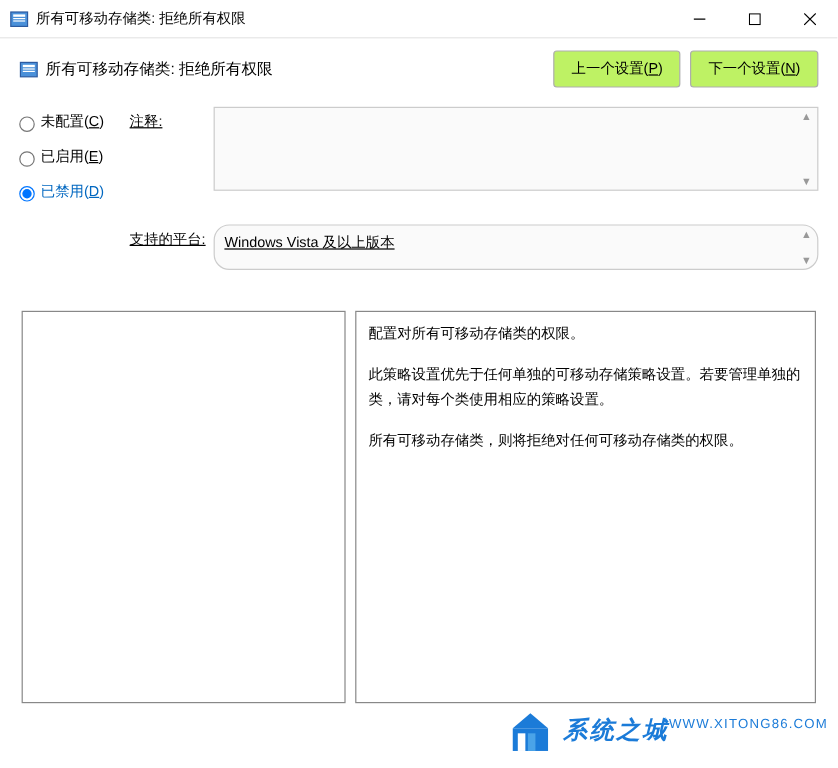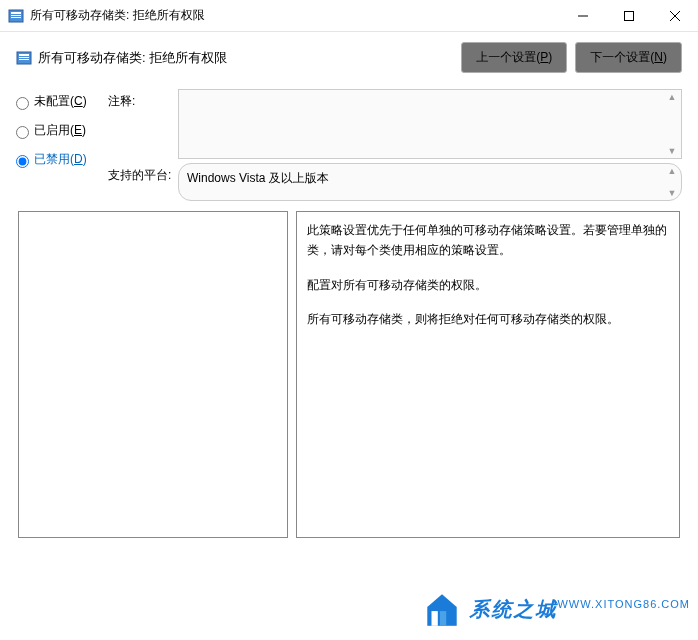--- a/index.html
+++ b/index.html
@@ -7,27 +7,27 @@
 .titlebar { height: 32px; display: flex; align-items: center; padding-left: 8px; border-bottom: 1px solid #e5e5e5; }
 .titlebar-icon { width: 16px; height: 16px; margin-right: 6px; }
 .titlebar-text { flex: 1; font-size: 12px; color: #000; }
 .winbtns { display: flex; height: 100%; }
 .winbtn { width: 46px; height: 32px; display: flex; align-items: center; justify-content: center; cursor: pointer; }
 .content { padding: 10px 16px 0 16px; }
 .subheader { display: flex; align-items: center; margin-bottom: 8px; }
 .subheader-icon { width: 16px; height: 16px; margin-right: 6px; }
 .subheader-text { font-size: 13px; flex: 1; }
 .navbtns { display: flex; gap: 8px; margin-left: auto; }
-.btn { border: 1px solid #adadad; background: #737373; padding: 6px 14px; font-size: 12px; cursor: pointer; border-radius: 3px; }
+.btn { border: 1px solid #adadad; background: #bef264; padding: 6px 14px; font-size: 12px; cursor: pointer; border-radius: 3px; }
 .body-row { display: flex; margin-top: 16px; }
 .radio-col { width: 92px; padding-top: 4px; }
 .radio-item { display: flex; align-items: flex-end; margin-bottom: 12px; font-size: 12px; }
 .radio-item input { margin-right: 5px; }
 .fields-col { flex: 1; display: flex; flex-direction: column; }
-.field-row { display: flex; margin-bottom: 4px; }
+.field-row { display: flex; margin-bottom: 28px; text-decoration: underline; }
 .field-label { width: 70px; font-size: 12px; padding-top: 4px; }
 .field-box { flex: 1; border: 1px solid #cccccc; background: #fafafa; position: relative; }
 .comment-box { height: 70px; }
 .platform-box { height: 38px; padding: 6px 8px; font-size: 12px; border-radius: 13px; }
 .scroll-hint { position: absolute; right: 2px; width: 14px; display: flex; flex-direction: column; justify-content: space-between; align-items: center; color: #999; font-size: 9px; }
 .comment-box .scroll-hint { top: 2px; bottom: 2px; }
 .platform-box .scroll-hint { top: 2px; bottom: 2px; }
 .section-labels { display: flex; margin-top: 6px; padding: 0 2px; }
 .opt-label { width: 276px; font-size: 12px; }
 .help-label { font-size: 12px; }
@@ -128,22 +128,22 @@
             </div>
         </div>
       </div>
     </div>
   </div>
 
 
   <div class="panels">
     <div class="panel opt-panel"></div>
     <div class="panel help-panel">
+      <p>配置对所有可移动存储类的权限。</p>
       <p>此策略设置优先于任何单独的可移动存储策略设置。若要管理单独的类，请对每个类使用相应的策略设置。</p>
-      <p>配置对所有可移动存储类的权限。</p>
       <p>所有可移动存储类，则将拒绝对任何可移动存储类的权限。</p>
     </div>
   </div>
 </div>
 
 <div class="watermark">
   <span class="wm-icon">
     <svg viewBox="0 0 40 40">
         <rect x="6" y="18" width="28" height="18" fill="#1b7bd8"></rect>
         <rect x="10" y="22" width="6" height="14" fill="#fff"></rect>

